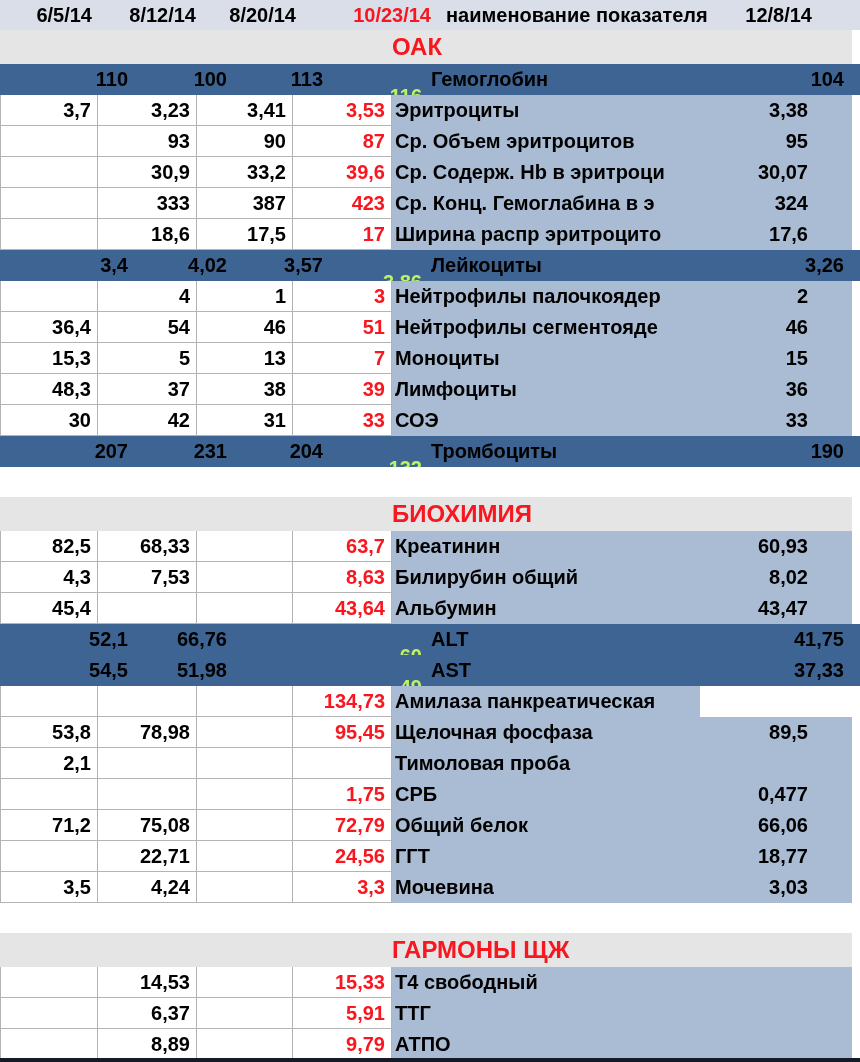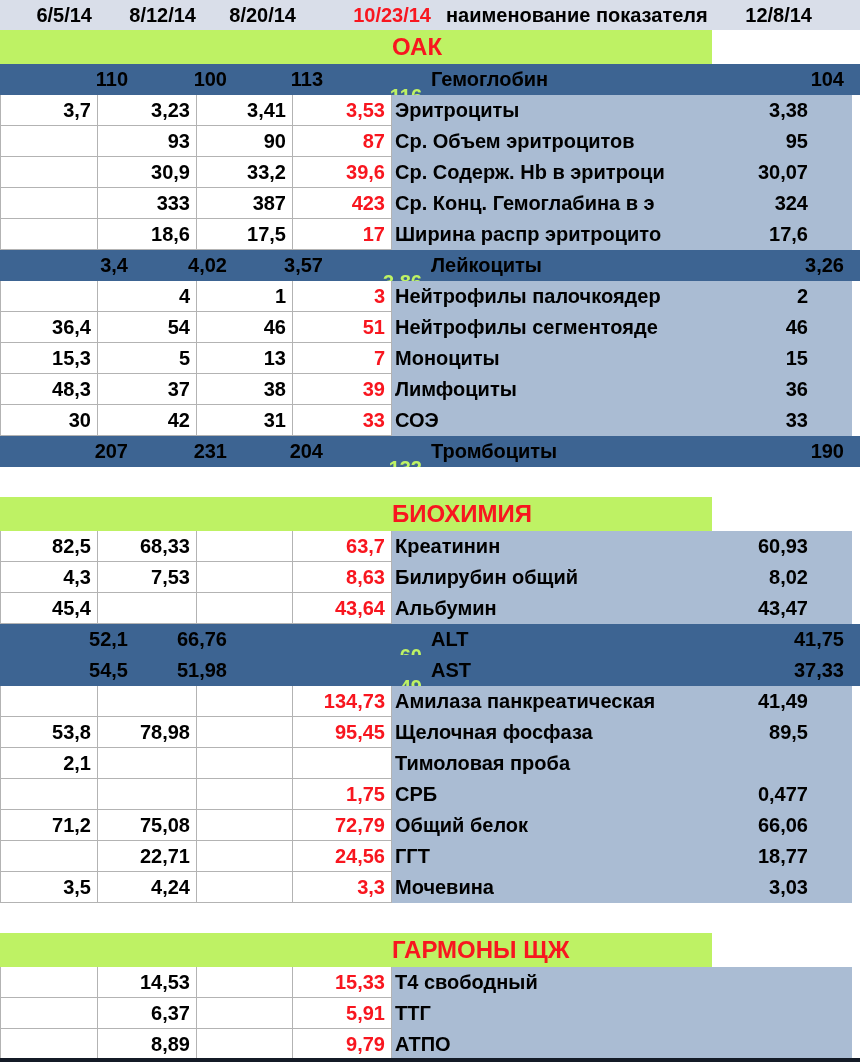--- a/index.html
+++ b/index.html
@@ -24,22 +24,22 @@
     text-align:right;white-space:nowrap;
   }
   .hc1{left:0;width:92px;}
   .hc2{left:98px;width:98px;}
   .hc3{left:197px;width:99px;}
   .hc4{left:296px;width:135px;}
   .hc-name{left:446px;text-align:center;}
   .hc5{left:660px;width:152px;}
   
   .band{
-    height:34px;width:712px;
-    background:#bef264;
+    height:34px;width:852px;
+    background:#e5e5e5;
   }
   .band-title{
     display:inline-block;
     margin-left:392px;
     font-size:24px;line-height:34px;
     color:#f8161f;
     white-space:nowrap;
   }
   
   .row{
@@ -241,21 +241,20 @@
         <div class="c c4">49</div>
         <div class="c name">AST</div>
         <div class="c c5">37,33</div>
       </div>
       <div class="row">
         <div class="c c1"></div>
         <div class="c c2"></div>
         <div class="c c3"></div>
         <div class="c c4">134,73</div>
         <div class="c name">Амилаза панкреатическая</div>
-        <div class="c c5">41,49</div>
       </div>
       <div class="row">
         <div class="c c1">53,8</div>
         <div class="c c2">78,98</div>
         <div class="c c3"></div>
         <div class="c c4">95,45</div>
         <div class="c name">Щелочная фосфаза</div>
         <div class="c c5">89,5</div>
       </div>
       <div class="row">

